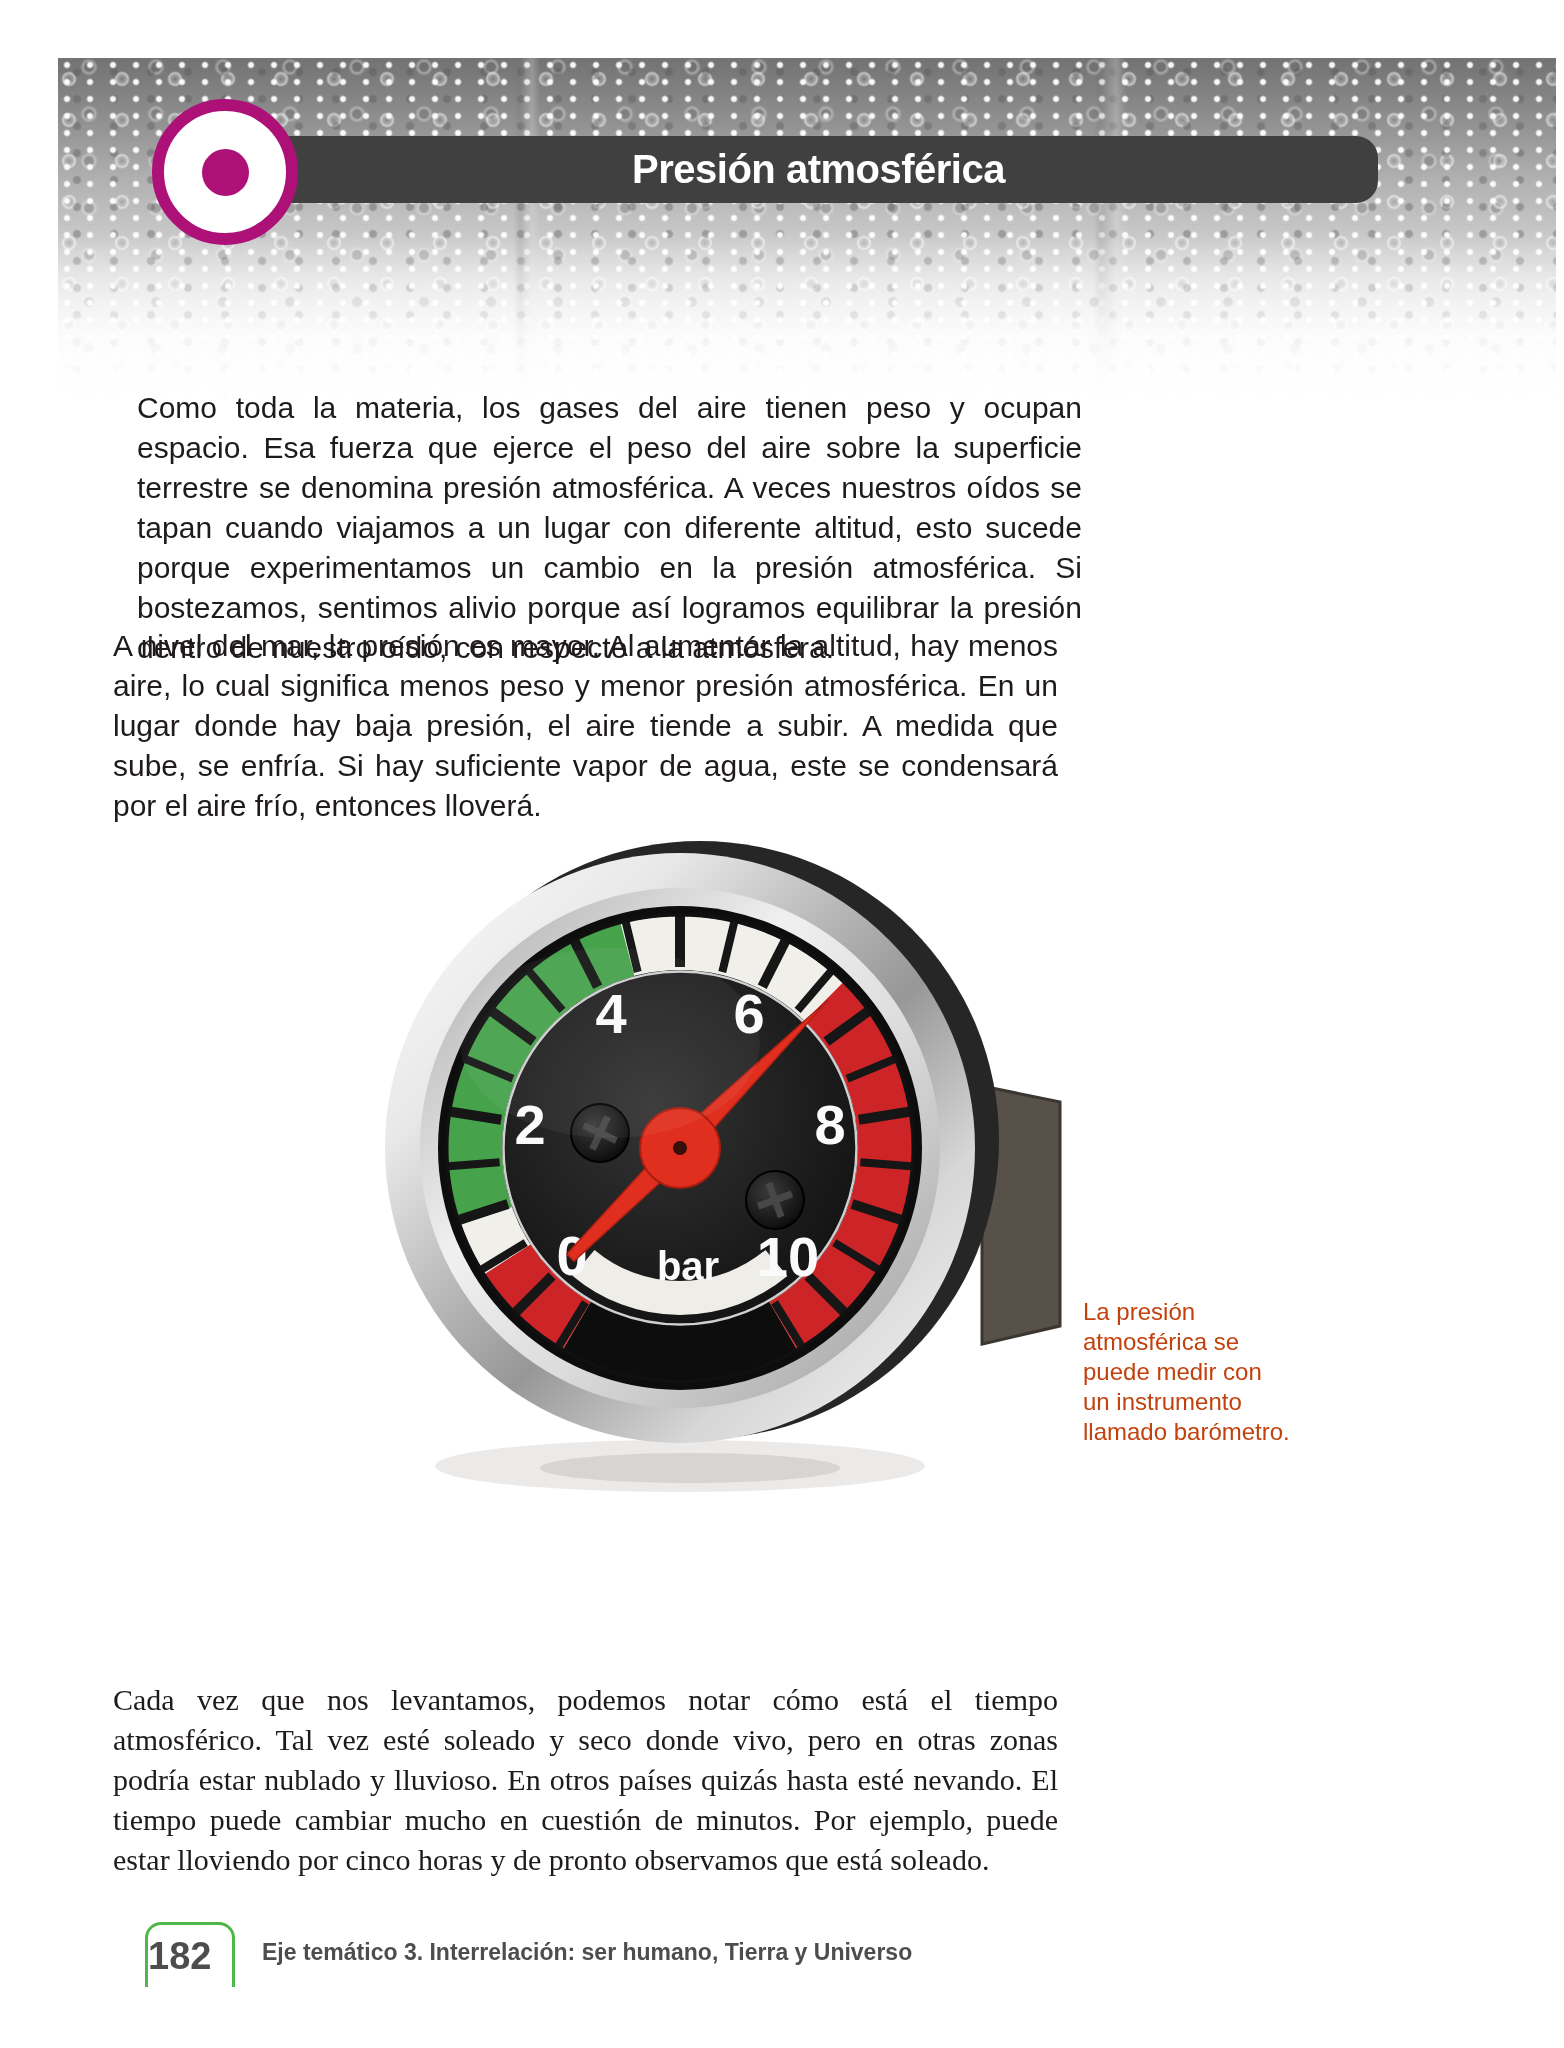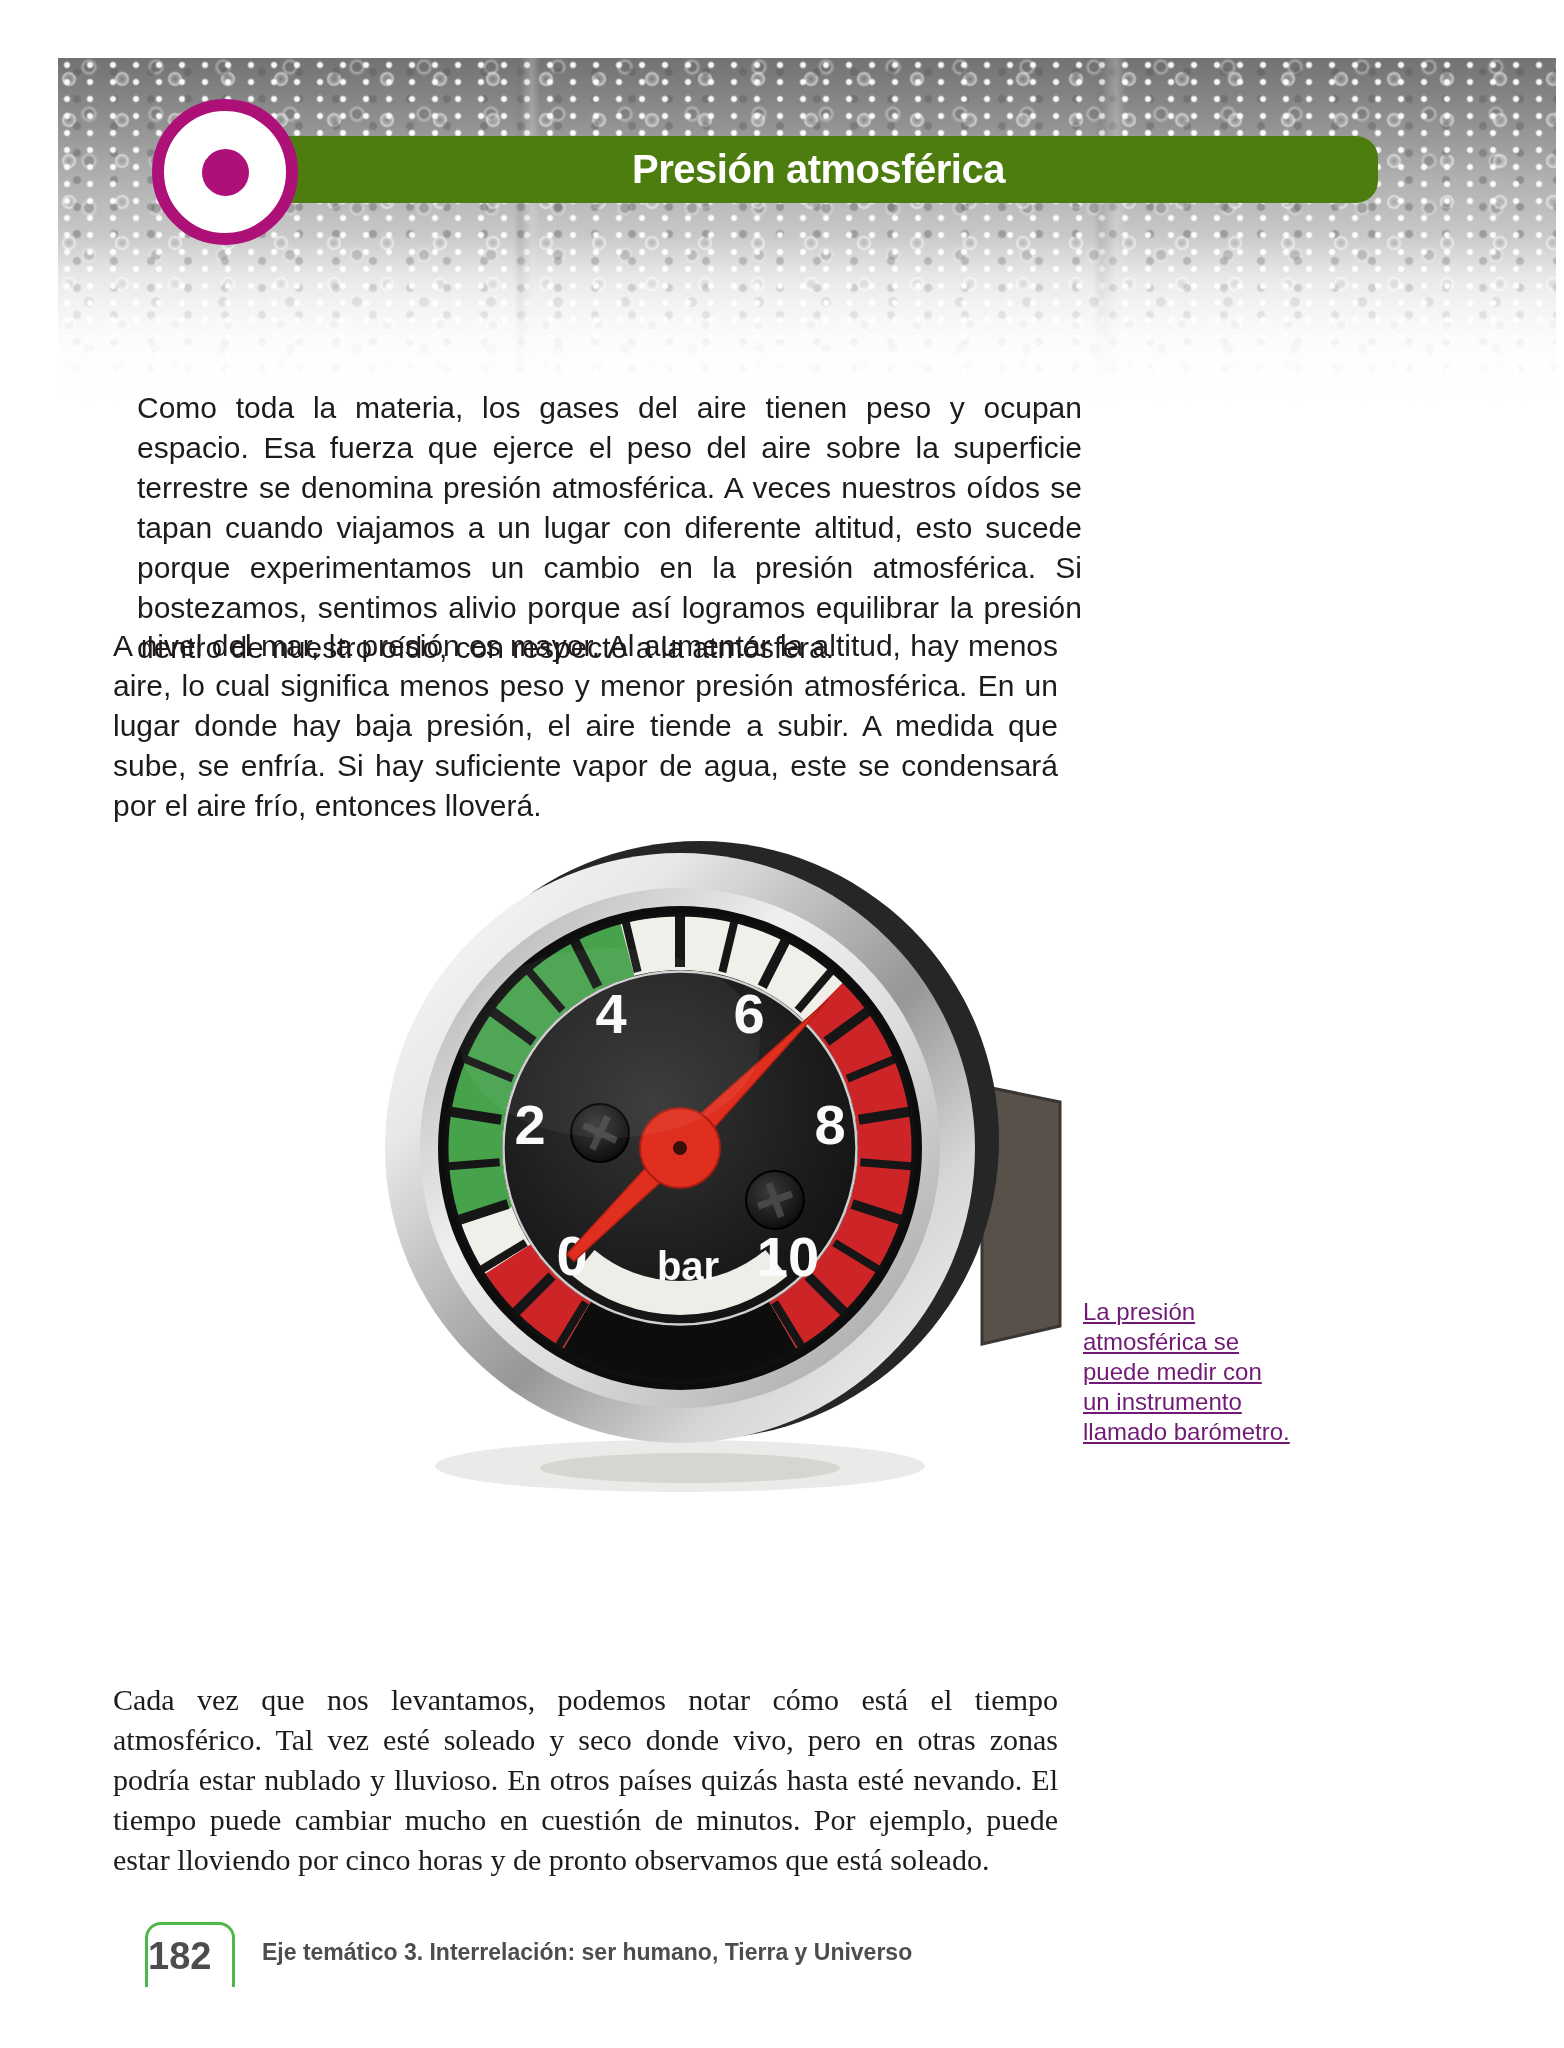--- a/index.html
+++ b/index.html
@@ -13,37 +13,37 @@
       linear-gradient(90deg, transparent 0, transparent 455px, rgba(110,110,110,.20) 462px, rgba(225,225,225,.30) 474px, transparent 482px),
       linear-gradient(90deg, transparent 0, transparent 1035px, rgba(110,110,110,.22) 1043px, rgba(230,230,230,.30) 1058px, transparent 1068px),
       radial-gradient(circle at 9px 7px, rgba(255,255,255,.95) 0, rgba(255,255,255,.95) 2px, rgba(255,255,255,0) 4px),
       radial-gradient(circle at 19px 14px, rgba(85,85,85,.38) 0, rgba(85,85,85,.38) 3px, rgba(85,85,85,0) 5px),
       radial-gradient(circle at 11px 21px, rgba(120,120,120,.30) 0, rgba(200,200,200,.45) 4px, rgba(255,255,255,.55) 6px, rgba(255,255,255,0) 8px),
       radial-gradient(circle at 31px 9px, rgba(105,105,105,.33) 0, rgba(105,105,105,.33) 4px, rgba(235,235,235,.4) 6px, rgba(255,255,255,0) 9px),
       linear-gradient(180deg, rgba(70,70,70,.48) 0%, rgba(120,120,120,.22) 34%, rgba(200,200,200,0) 62%),
       linear-gradient(180deg, #9b9b9b 0%, #c7c7c7 40%, #e9e9e9 74%, #fdfdfd 100%);
     background-size:auto,auto,auto,23px 17px,37px 27px,53px 41px,67px 47px,auto,auto;}
   .title-banner{position:absolute;left:225px;top:136px;width:1153px;height:67px;
-    background:#4d7c0f;border-radius:0 22px 22px 0;display:flex;align-items:center;justify-content:center;
+    background:#404040;border-radius:0 22px 22px 0;display:flex;align-items:center;justify-content:center;
     padding-left:34px;box-sizing:border-box;}
   .title-banner span{color:#ffffff;font-size:40px;font-weight:bold;letter-spacing:-0.5px;}
   .header-bullet{position:absolute;left:152px;top:99px;width:122px;height:122px;background:#ffffff;
     border:12px solid #ad1178;border-radius:50%;display:flex;align-items:center;justify-content:center;}
   .header-bullet i{display:block;width:47px;height:47px;background:#ad1178;border-radius:50%;}
 
   
   .para{position:absolute;left:113px;width:945px;font-size:30px;line-height:40px;
         text-align:justify;color:#1e1b1a;}
   .p1{top:388px;margin-left:24px;}
   .p2{top:626px;}
   .p3{top:1680px;font-family:Liberation Serif, serif;}
   .section-heading{position:absolute;left:113px;top:1602px;font-size:46px;font-weight:bold;
         color:#3aaa35;letter-spacing:-0.5px;}
   .caption{position:absolute;left:1083px;top:1297px;width:212px;font-size:24px;line-height:30px;
-        color:#701a75;text-align:left;text-decoration:underline;}
+        color:#c2410c;text-align:left;}
 
   
   .figure-wrap{position:absolute;left:370px;top:828px;width:700px;height:680px;}
 
   
   .pagenum-box{position:absolute;left:145px;top:1922px;width:84px;height:62px;
     border:3px solid #4db848;border-bottom:none;border-radius:16px 16px 0 0;
     display:flex;align-items:center;}
   .pagenum-box span{font-size:38px;font-weight:bold;color:#4d4d4d;}
   .footer-label{position:absolute;left:262px;top:1939px;font-size:23px;font-weight:bold;color:#4d4d4d;}

